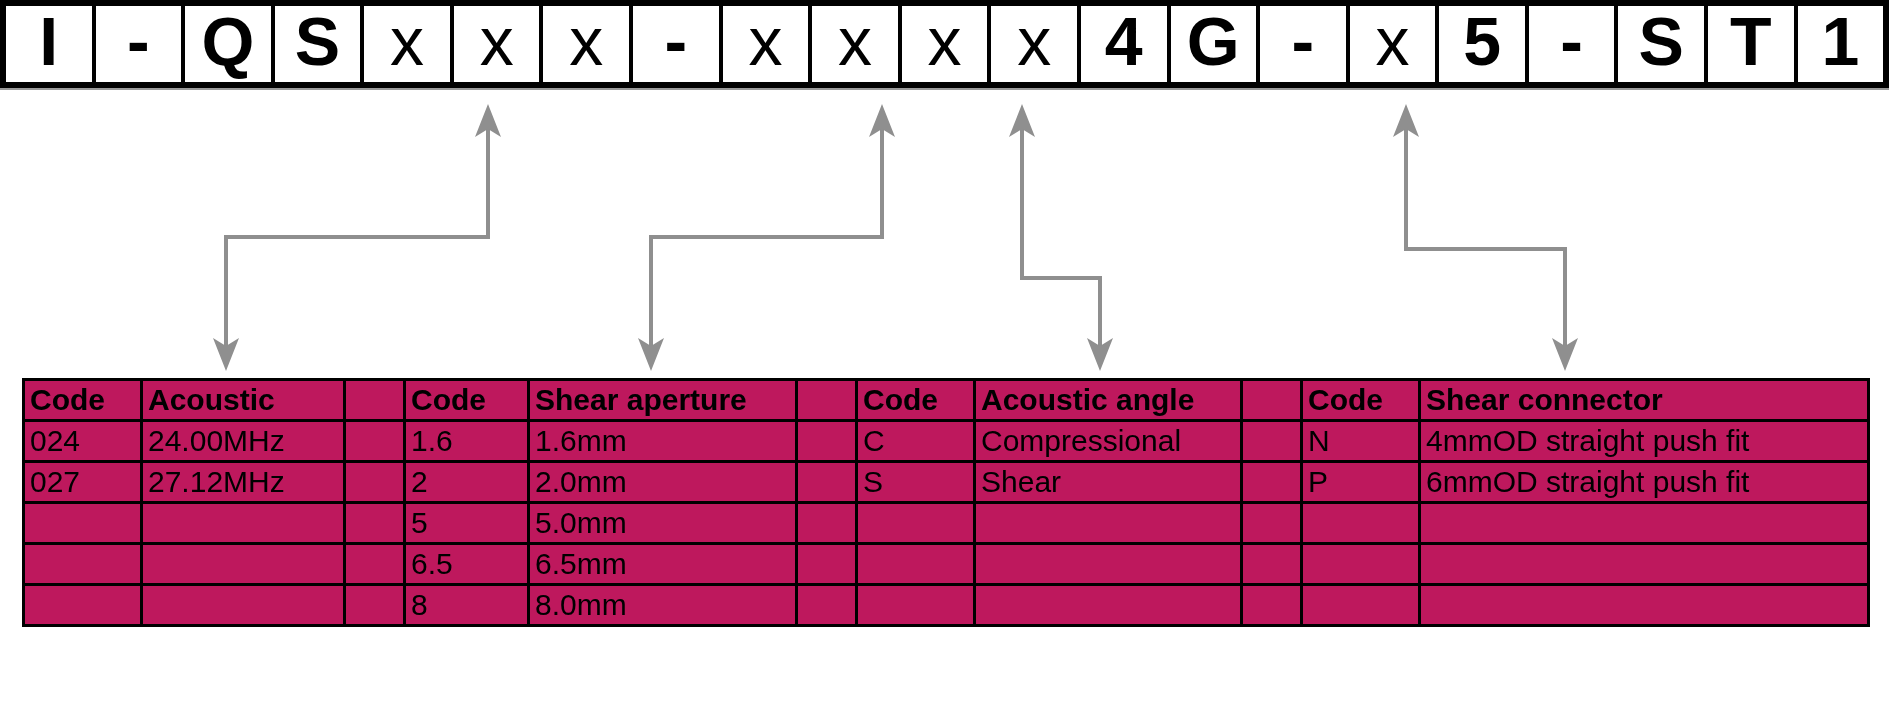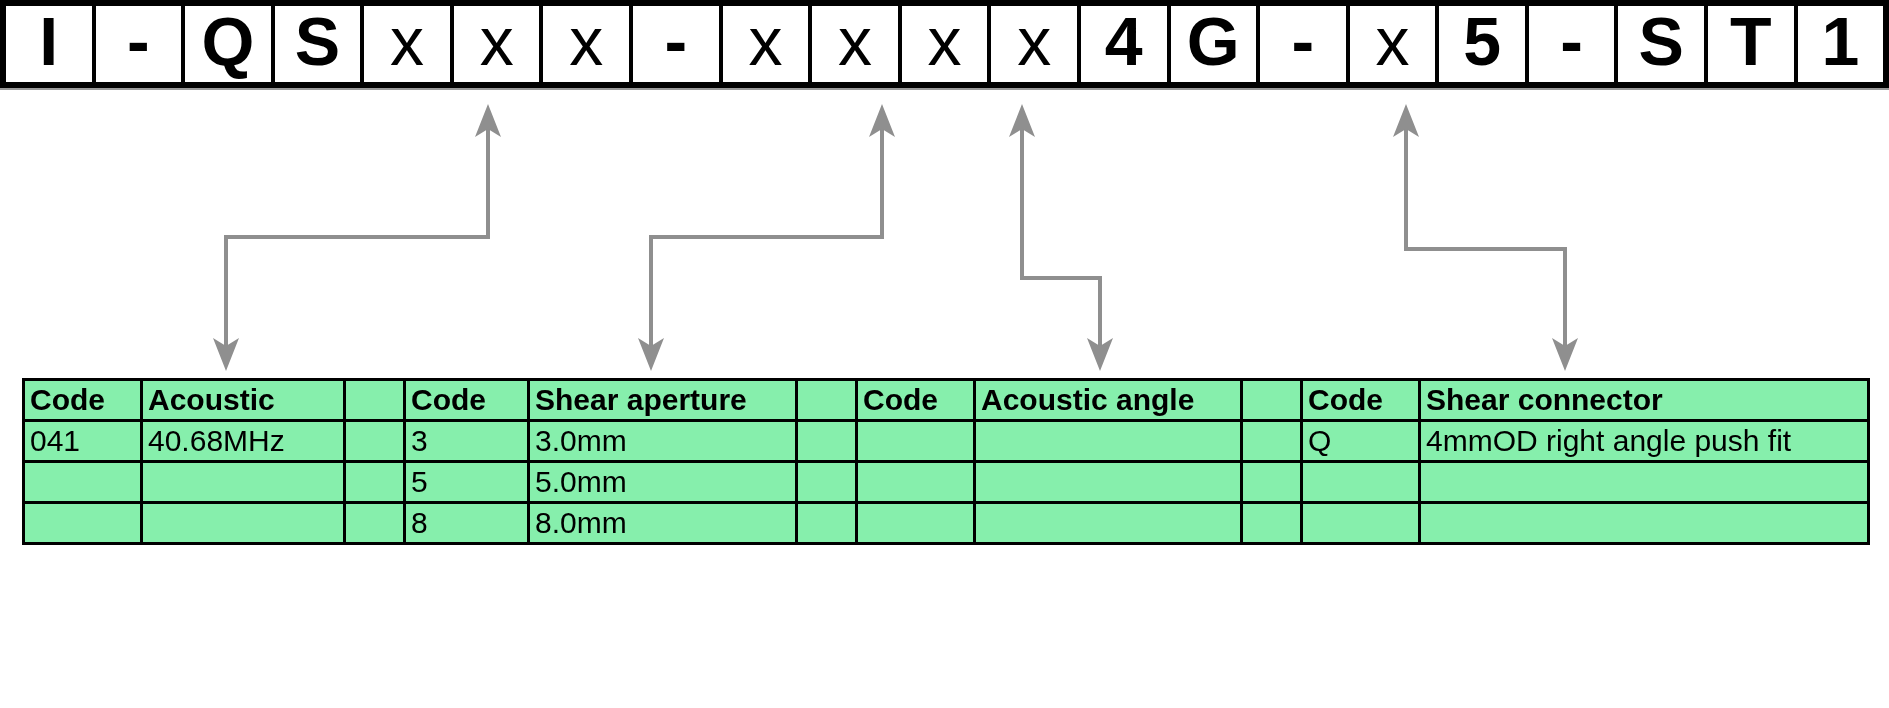--- a/index.html
+++ b/index.html
@@ -62,21 +62,21 @@
 
   
   table.decode {
     position: absolute;
     left: 22px;
     top: 378px;
     width: 1845px;
     table-layout: fixed;
     border-collapse: collapse;
     font-size: 30px;
-    background: #86efac;
+    background: #be185d;
   }
   table.decode th, table.decode td {
     border: 3px solid #000;
     height: 38px;
     padding: 0 0 0 5px;
     text-align: left;
     vertical-align: middle;
     white-space: nowrap;
     overflow: hidden;
     font-weight: normal;
@@ -164,49 +164,75 @@
           <th></th>
           <th>Code</th>
           <th>Acoustic angle</th>
           <th></th>
           <th>Code</th>
           <th>Shear connector</th>
         </tr>
       </thead>
     <tbody>
         <tr>
-          <td>041</td>
-          <td>40.68MHz</td>
-          <td></td>
-          <td>3</td>
-          <td>3.0mm</td>
-          <td></td>
-          <td></td>
-          <td></td>
-          <td></td>
-          <td>Q</td>
-          <td>4mmOD right angle push fit</td>
+          <td>024</td>
+          <td>24.00MHz</td>
+          <td></td>
+          <td>1.6</td>
+          <td>1.6mm</td>
+          <td></td>
+          <td>C</td>
+          <td>Compressional</td>
+          <td></td>
+          <td>N</td>
+          <td>4mmOD straight push fit</td>
+        </tr>
+        <tr>
+          <td>027</td>
+          <td>27.12MHz</td>
+          <td></td>
+          <td>2</td>
+          <td>2.0mm</td>
+          <td></td>
+          <td>S</td>
+          <td>Shear</td>
+          <td></td>
+          <td>P</td>
+          <td>6mmOD straight push fit</td>
         </tr>
         <tr>
           <td></td>
           <td></td>
           <td></td>
           <td>5</td>
           <td>5.0mm</td>
           <td></td>
           <td></td>
           <td></td>
           <td></td>
           <td></td>
           <td></td>
         </tr>
         <tr>
           <td></td>
           <td></td>
           <td></td>
+          <td>6.5</td>
+          <td>6.5mm</td>
+          <td></td>
+          <td></td>
+          <td></td>
+          <td></td>
+          <td></td>
+          <td></td>
+        </tr>
+        <tr>
+          <td></td>
+          <td></td>
+          <td></td>
           <td>8</td>
           <td>8.0mm</td>
           <td></td>
           <td></td>
           <td></td>
           <td></td>
           <td></td>
           <td></td>
         </tr>
       </tbody>

